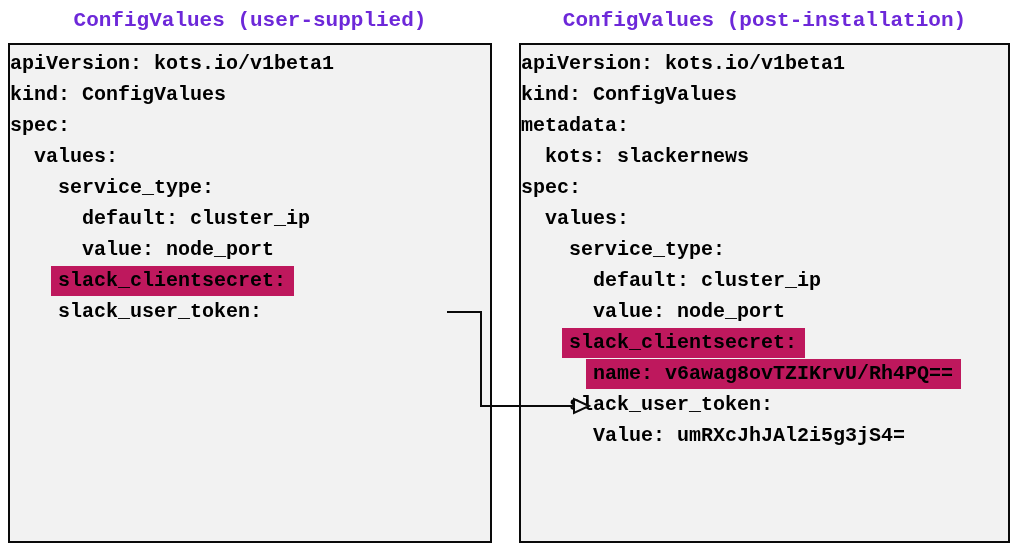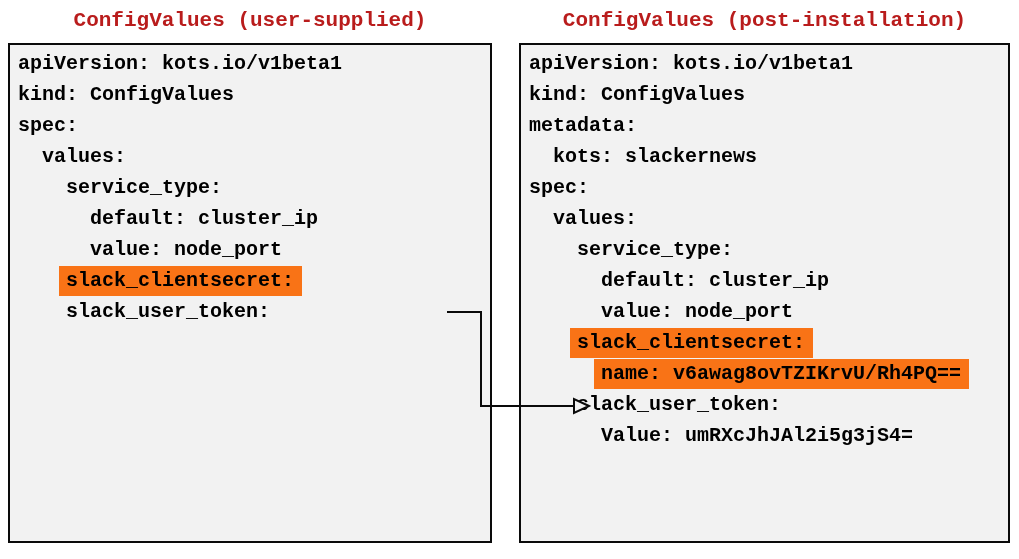--- a/index.html
+++ b/index.html
@@ -16,48 +16,48 @@
     color: #000000;
     overflow: hidden;
   }
   .panel-title {
     position: absolute;
     top: 8px;
     font-size: 21px;
     line-height: 26px;
     text-align: center;
     font-weight: bold;
-    color: #b91c1c;
+    color: #6d28d9;
     white-space: pre;
   }
   .panel-title.left  { left: 8px;   width: 484px; }
   .panel-title.right { left: 519px; width: 491px; }
 
   .panel {
     position: absolute;
     top: 43px;
     height: 500px;
     background: #f2f2f2;
     border: 2px solid #0a0a0a;
     box-sizing: border-box;
   }
   .panel.left  { left: 8px;   width: 484px; }
   .panel.right { left: 519px; width: 491px; }
 
   .code {
-    padding: 3px 0 0 8px;
+    padding: 3px 0 0 0;
     font-size: 20px;
     line-height: 31px;
   }
   .code-line {
     white-space: pre;
     height: 31px;
   }
   .hl {
-    background: #f97316;
+    background: #be185d;
     padding: 3px 8px 4px 7px;
     margin-left: -7px;
     margin-top: 28px;
   }
 
   .arrow-overlay {
     position: absolute;
     left: 0;
     top: 0;
     width: 1019px;

